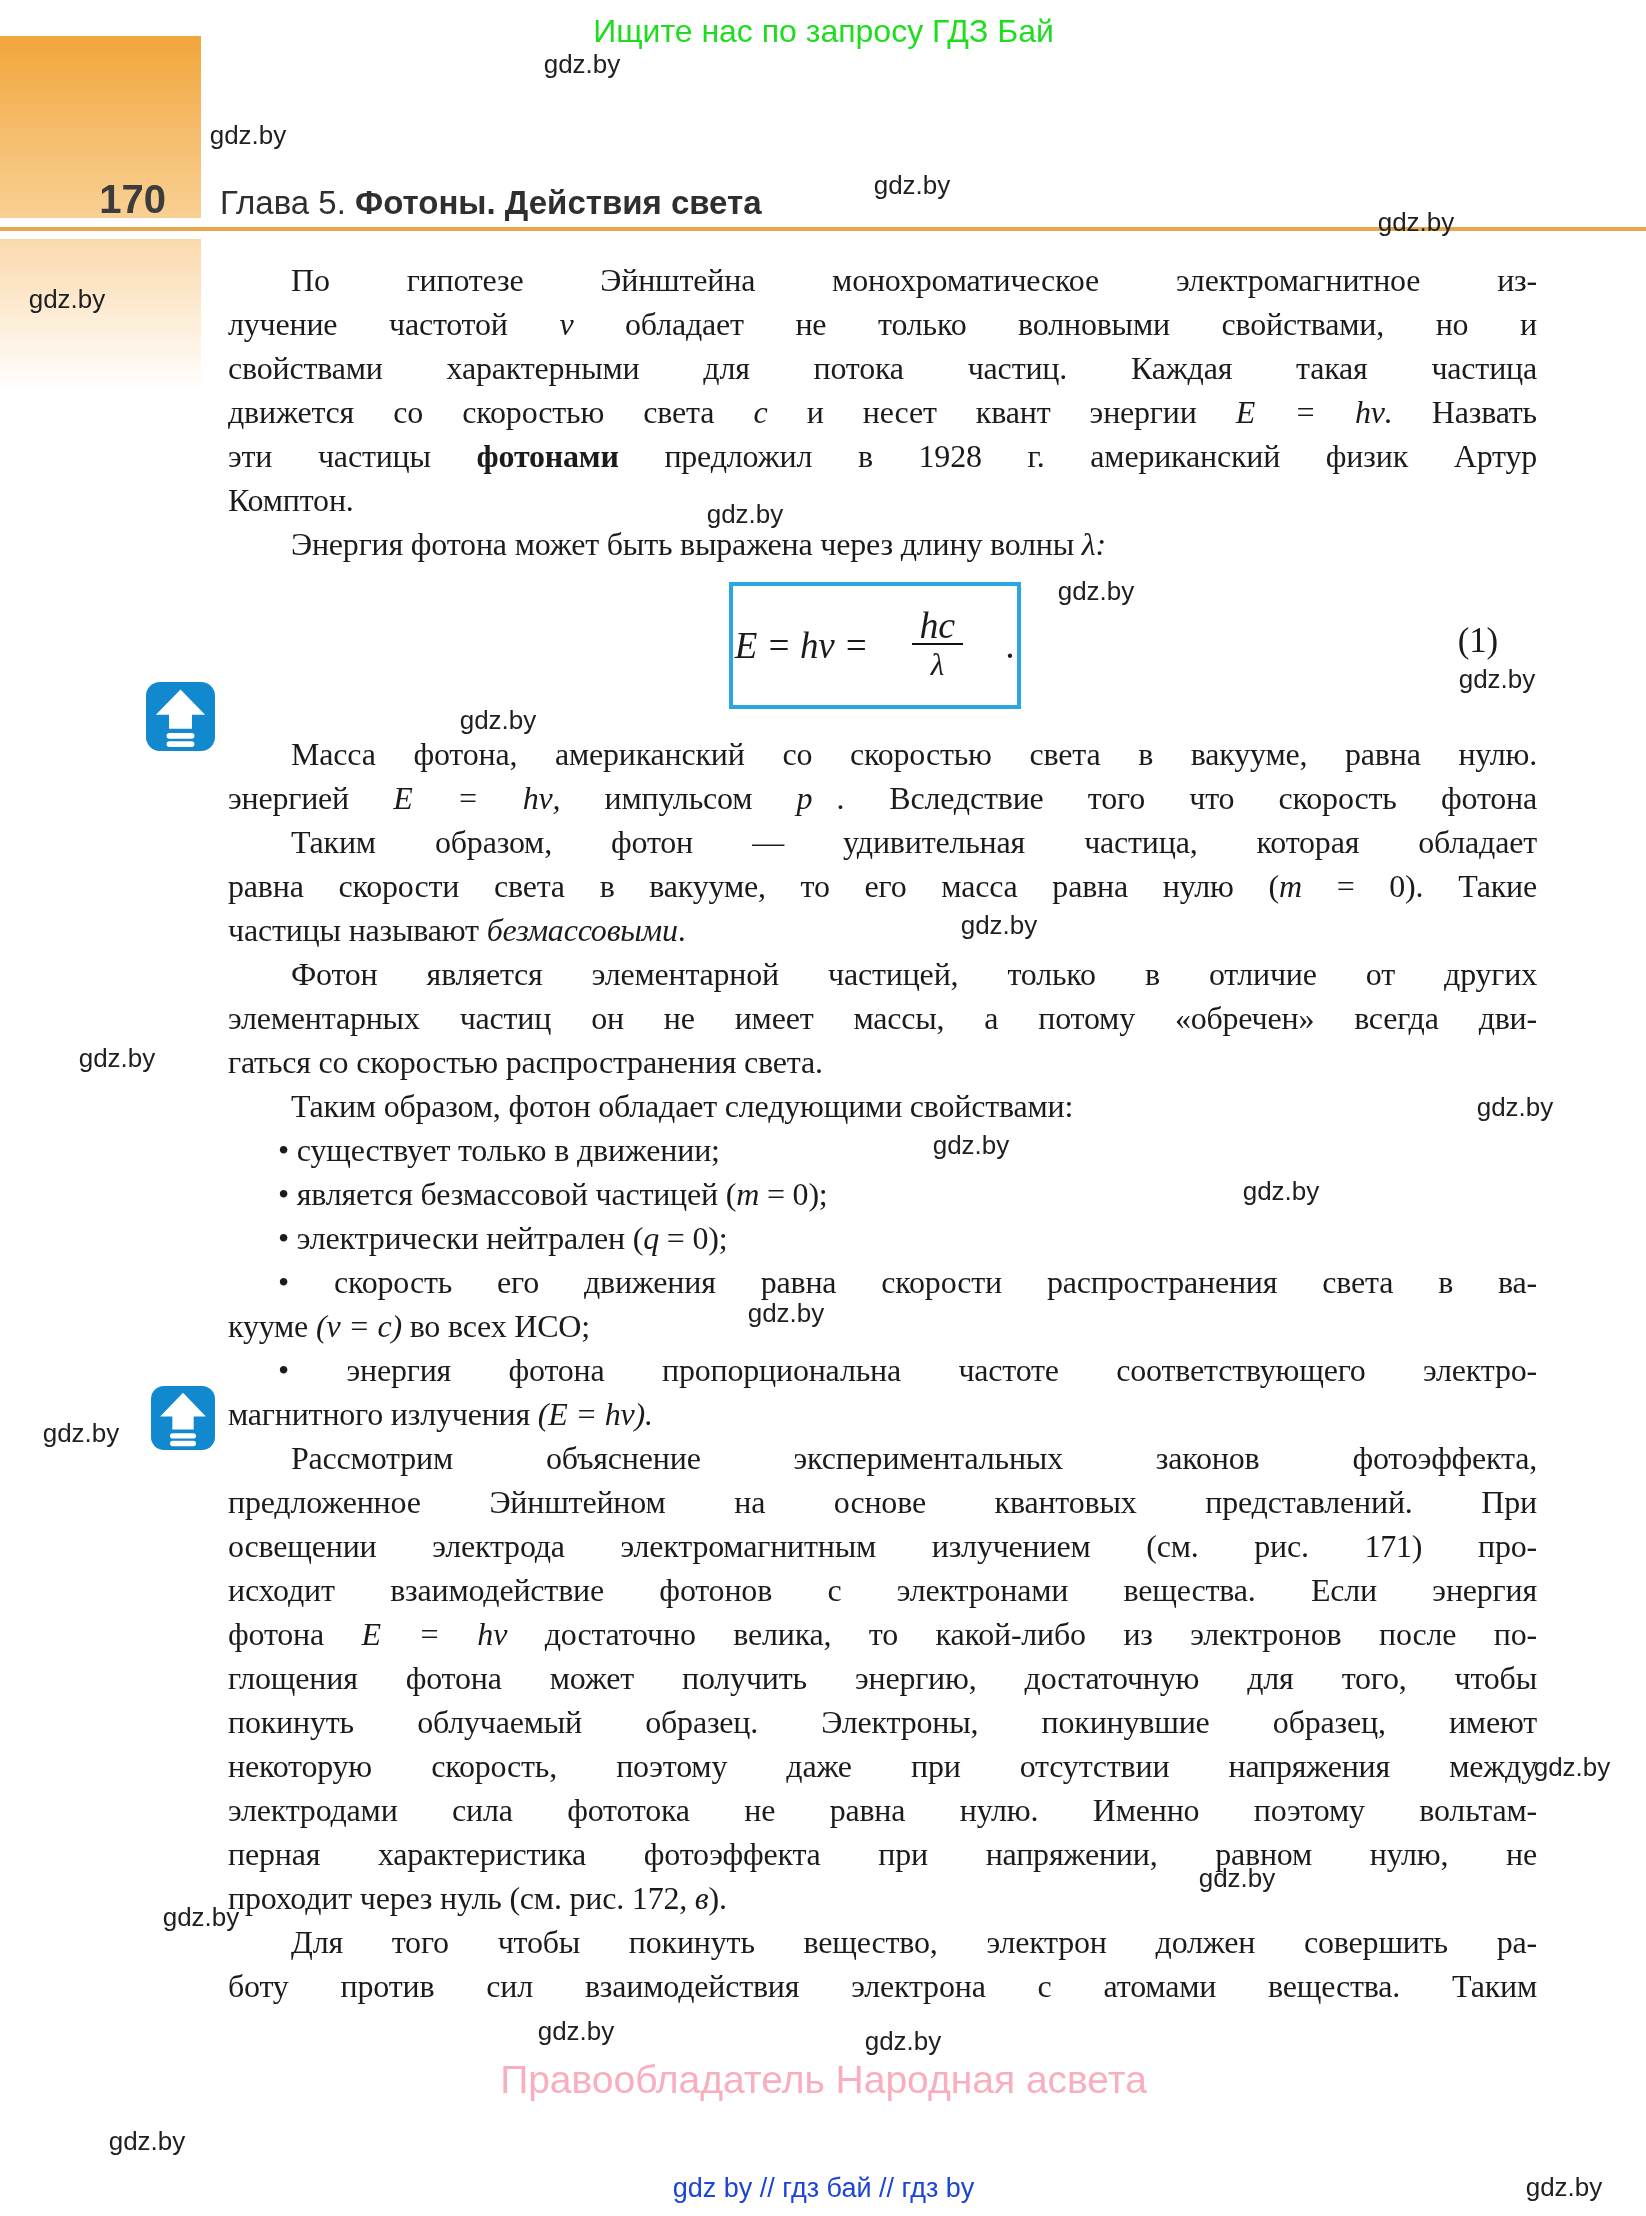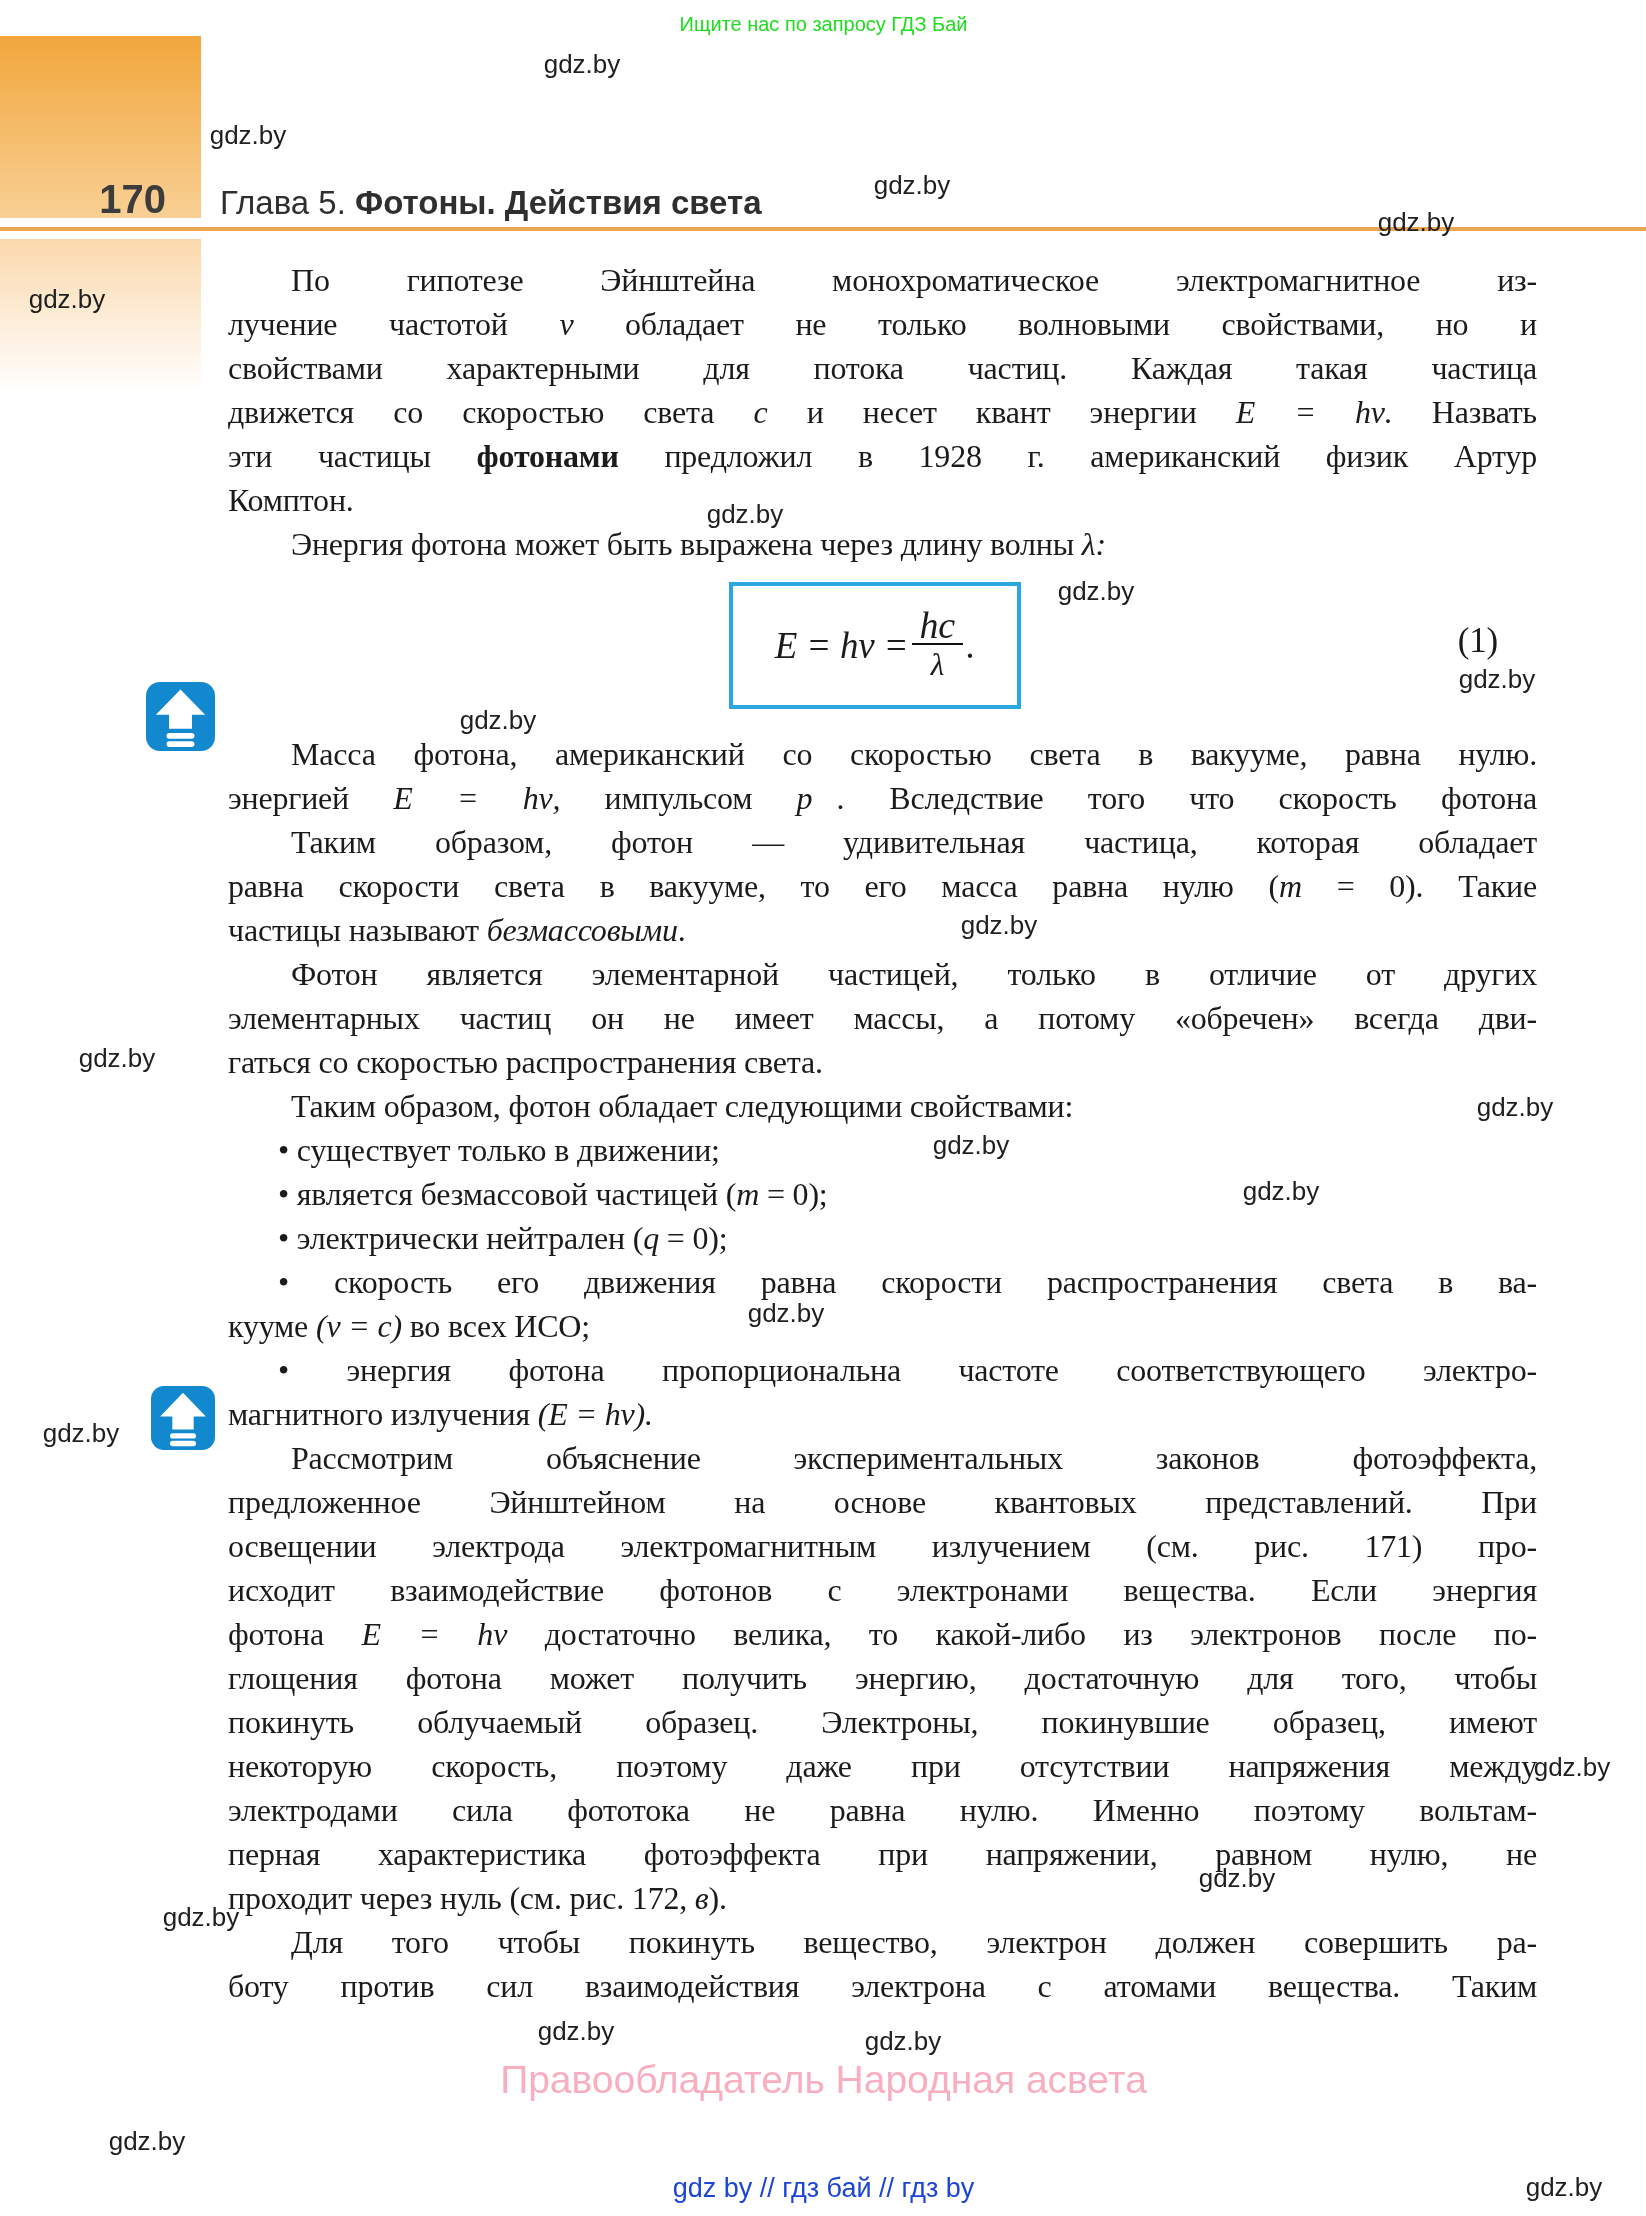--- a/index.html
+++ b/index.html
@@ -1,21 +1,21 @@
 <!DOCTYPE html>
 <html style="--banner_green: #1edc1e; --watermark_gray: #1f1f1f; --orange_dark: #f2a63c; --orange_light: #f8d094; --orange_fade: #fbd9ac; --rule_orange: #eaa64e; --box_blue: #2ba7e0; --icon_blue: #1289cf; --pink: #f9aebe; --link_blue: #1c44d6; --text_color: #1b1b1b;font-size:13px"><head>
 <meta charset="utf-8">
 <style>
   html,body{margin:0;padding:0;background:#ffffff;}
   .page{position:relative;width:1647px;height:2216px;background:#ffffff;overflow:hidden;
         font-family:"Liberation Serif","DejaVu Serif",serif;color:var(--text_color,#1b1b1b);}
 
   
   .banner{position:absolute;top:13px;left:50%;transform:translateX(-50%);
-          font-family:"Liberation Sans",sans-serif;font-size:20px;color:var(--banner_green,#1edc1e);
+          font-family:"Liberation Sans",sans-serif;font-size:32px;color:var(--banner_green,#1edc1e);
           white-space:nowrap;}
 
   
   .wm{position:absolute;transform:translate(-50%,-50%);font-family:"Liberation Sans",sans-serif;
       font-size:26px;color:var(--watermark_gray,#1f1f1f);white-space:nowrap;}
 
   
   .orange-top{position:absolute;left:0;top:36px;width:201px;height:182px;
               background:linear-gradient(var(--orange_dark,#f2a63c),var(--orange_light,#f8d094));}
   .orange-fade{position:absolute;left:0;top:239px;width:201px;height:153px;
@@ -36,21 +36,21 @@
   .tline.indent{padding-left:63px;}
   .tline.bullet{padding-left:50px;}
   .math{font-style:italic;}
   .bold{font-weight:bold;}
   .it{font-style:italic;}
 
   
   .formula-row{position:relative;height:145px;margin:13px 0 8px 0;}
   .formula-box{position:absolute;left:501px;top:3.2px;width:284px;height:119px;
                border:4px solid var(--box_blue,#2ba7e0);display:flex;align-items:center;
-               justify-content:center;font-size:37px;font-style:italic;background:#fff;}
+               justify-content:center;font-size:37px;font-style:italic;background:#fff;gap:40px;}
   .frac{display:inline-block;text-align:center;vertical-align:middle;margin:0 3.2px;}
   .frac .num{display:block;font-size:38px;line-height:35px;padding:0 8px;}
   .frac .den{display:block;font-size:31px;line-height:39px;border-top:2.4px solid #111;}
   .eq-number{position:absolute;right:39px;top:40px;font-size:35px;font-style:normal;}
 
   
   .upload-icon{position:absolute;}
   .upload-icon rect.bg{fill:var(--icon_blue,#1289cf);}
 
   

